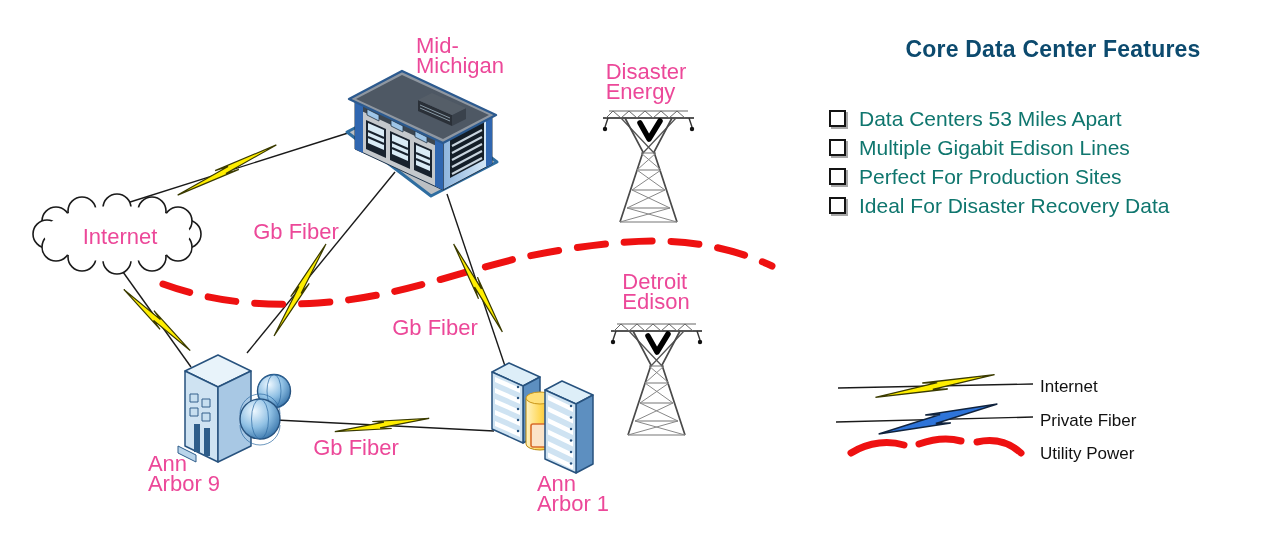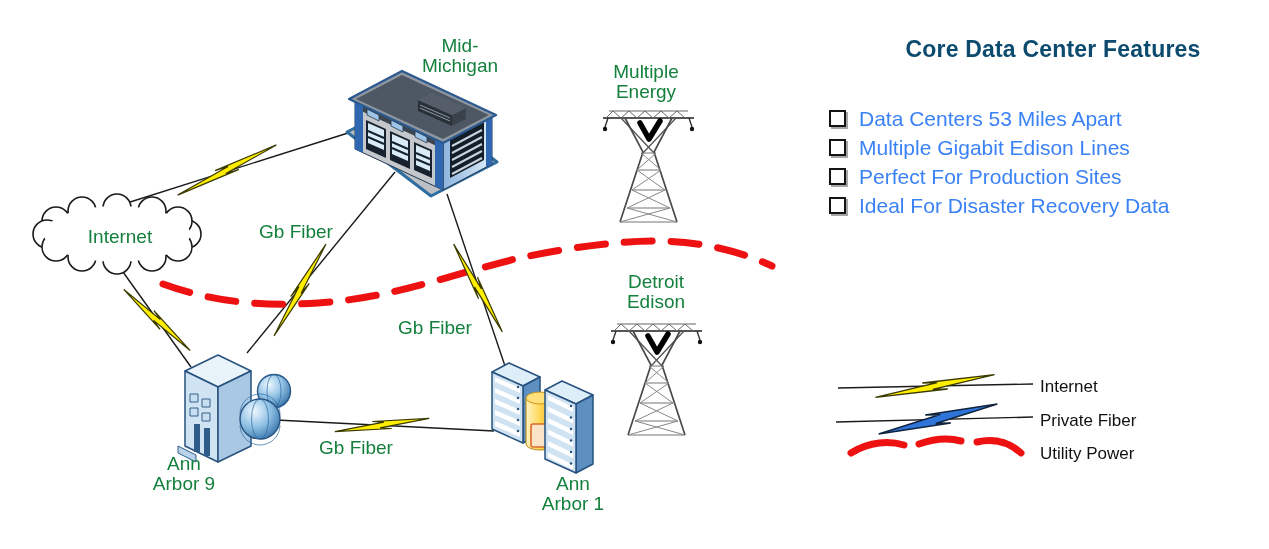--- a/index.html
+++ b/index.html
@@ -2,36 +2,36 @@
 <html><head>
 <meta charset="utf-8">
 <style>
   html,body{margin:0;padding:0;background:#ffffff;}
   .stage{
     position:relative;width:1269px;height:549px;background:#ffffff;overflow:hidden;
     font-family:"Liberation Sans",sans-serif;color:#111;
   }
   .stage svg{position:absolute;left:0;top:0;}
   .lbl{
-    position:absolute;transform:translateX(-50%);text-align:center;
-    font-size:19px;line-height:20px;color:#15803d;white-space:nowrap;
+    position:absolute;transform:translateX(-50%);
+    font-size:22px;line-height:20px;color:#ec4899;white-space:nowrap;
   }
   .lbl span{display:block;}
   .legend-lbl{
     position:absolute;font-size:17px;line-height:20px;color:#111;white-space:nowrap;
   }
   .panel-title{
     position:absolute;left:843px;top:36px;width:420px;text-align:center;
     font-size:23px;font-weight:bold;color:#0c4a6e;letter-spacing:.2px;
   }
   .feature-list{
     position:absolute;left:829px;top:104px;list-style:none;margin:0;padding:0;
   }
   .feature-list li{
-    display:flex;align-items:center;height:29px;font-size:21px;color:#3b82f6;
+    display:flex;align-items:center;height:29px;font-size:21px;color:#0f766e;
   }
   .chk{
     flex:0 0 auto;width:13px;height:13px;border:2.5px solid #141414;margin-right:13px;
     box-shadow:2px 2px 0 rgba(60,60,60,.45);background:#fff;
   }
 </style>
 </head>
 <body>
 
 <div class="stage">
@@ -216,21 +216,21 @@
   </svg>
 
   <div class="lbl" style="left:120px;top:227px;">
     <span>Internet</span>
   </div>
   <div class="lbl" style="left:460px;top:36px;">
     <span>Mid-</span>
     <span>Michigan</span>
   </div>
   <div class="lbl" style="left:646px;top:62px;">
-    <span>Multiple</span>
+    <span>Disaster</span>
     <span>Energy</span>
   </div>
   <div class="lbl" style="left:656px;top:272px;">
     <span>Detroit</span>
     <span>Edison</span>
   </div>
   <div class="lbl" style="left:184px;top:454px;">
     <span>Ann</span>
     <span>Arbor 9</span>
   </div>

